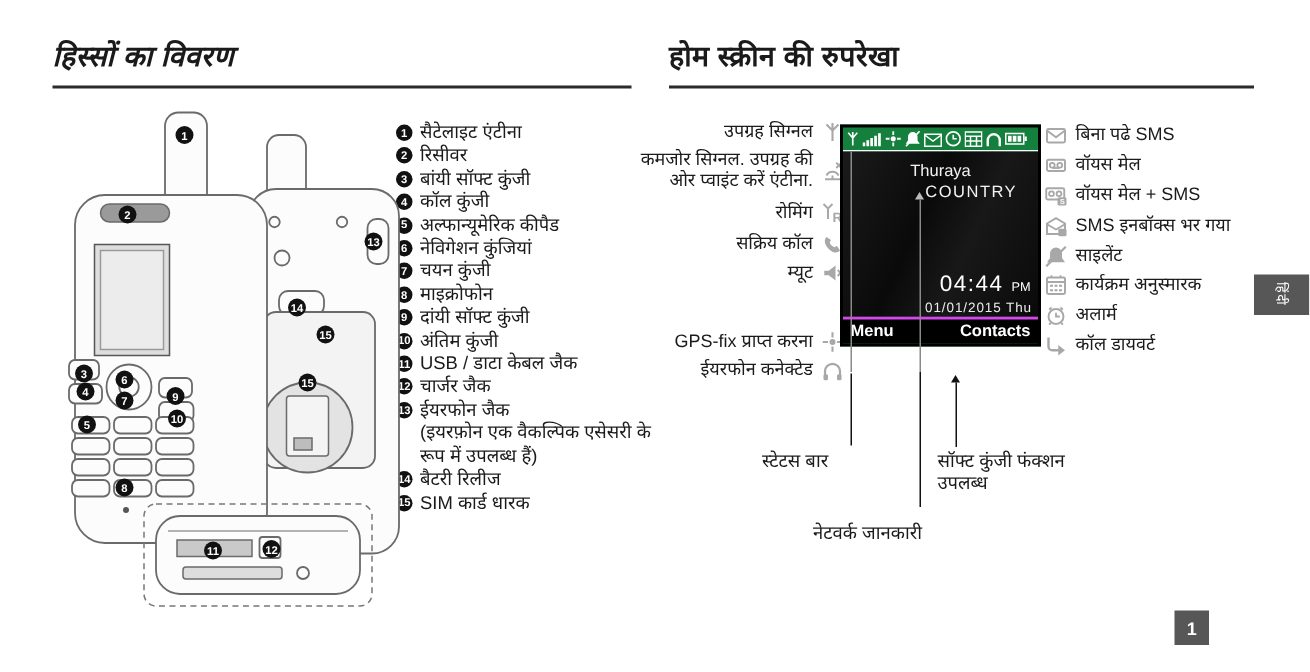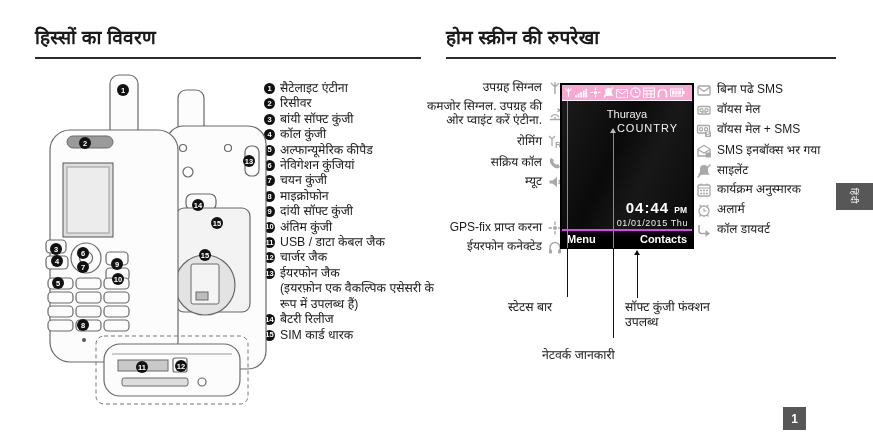--- a/index.html
+++ b/index.html
@@ -2,49 +2,49 @@
 <html><head>
 <meta charset="utf-8">
 <style>
   html,body{margin:0;padding:0;background:#fff;}
   .page{position:relative;width:873px;height:448px;background:#ffffff;overflow:hidden;
         font-family:"Liberation Sans","DejaVu Sans",sans-serif;color:#1a1a1a;}
 
   
   .title{position:absolute;top:24px;font-size:19px;font-weight:bold;letter-spacing:.3px;
          padding-bottom:7px;border-bottom:2px solid #2b2b2b;}
-  .title-left{left:35px;width:386px;}
+  .title-left{left:35px;width:386px;font-style:italic;}
   .title-right{left:446px;width:390px;}
 
   
   .parts-list{position:absolute;left:264px;top:81px;font-size:12.3px;line-height:15.4px;width:180px;}
   .part-item{display:flex;align-items:flex-start;gap:5px;}
   .badge{flex:0 0 auto;width:11px;height:11px;border-radius:50%;background:#111;color:#fff;
          font-size:7.5px;font-weight:bold;display:flex;align-items:center;justify-content:center;margin-top:2px;}
   .part-note{margin-left:16px;width:168px;}
 
   
   .callout{position:absolute;width:12px;height:12px;border-radius:50%;background:#111;color:#fff;
            font-size:7.5px;font-weight:bold;display:flex;align-items:center;justify-content:center;
            transform:translate(-50%,-50%);z-index:6;}
 
   .diagram{position:absolute;left:40px;top:70px;z-index:1;}
   .ph{fill:#fcfcfc;stroke:#6a6a6a;stroke-width:1.2;}
   .ph2{fill:#f3f3f3;stroke:#6a6a6a;stroke-width:1.2;}
 
   
-  .screen{position:absolute;left:560px;top:83px;width:134px;height:166px;box-sizing:border-box;
-          background:#f9a8d4;border:2px solid #000;display:flex;flex-direction:column;z-index:2;}
+  .screen{position:absolute;left:560px;top:83px;width:134px;height:148px;box-sizing:border-box;
+          background:#15803d;border:2px solid #000;display:flex;flex-direction:column;z-index:2;}
   .statusbar{height:15px;display:flex;align-items:center;gap:2px;padding:0 2px;border-bottom:1px solid #fff;}
   .statusbar svg{display:block;flex:0 0 auto;}
   .screen-main{flex:1;position:relative;
           background:linear-gradient(115deg,#1b1b1b 0%,#0a0a0a 40%,#181818 62%,#0a0a0a 100%);}
   .network{position:absolute;top:7px;width:100%;text-align:center;color:#f2f2f2;font-size:11px;line-height:13.5px;}
   .network .country{letter-spacing:1px;margin-left:41px;}
-  .time-block{position:absolute;right:5px;bottom:13px;color:#fff;font-weight:bold;font-size:15px;letter-spacing:1px;}
+  .time-block{position:absolute;right:5px;bottom:13px;color:#fff;font-weight:normal;font-size:15px;letter-spacing:1px;}
   .time-suffix{font-size:8.5px;letter-spacing:0;}
   .date{position:absolute;right:4px;bottom:1px;color:#ececec;font-size:9px;letter-spacing:.6px;}
   .softkeys{height:16px;border-top:2px solid #d946ef;background:#000;display:flex;justify-content:space-between;
             align-items:center;padding:0 5px;color:#fff;font-size:11px;font-weight:bold;}
 
   
   .hlabel{position:absolute;display:flex;align-items:center;gap:5px;font-size:12px;line-height:13.5px;}
   .hlabel.left{right:310px;justify-content:flex-end;text-align:right;}
   .hlabel .lbl{display:block;}
   .w125{width:125px;} .w98{width:98px;}

